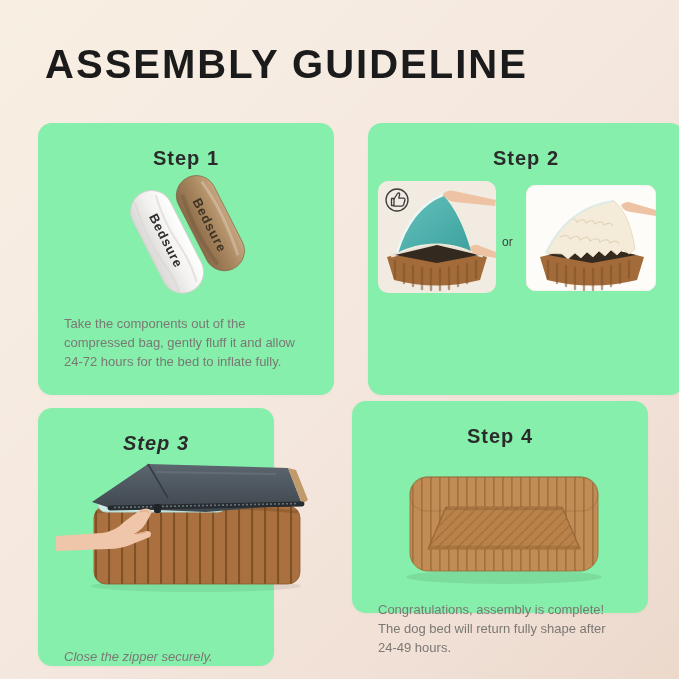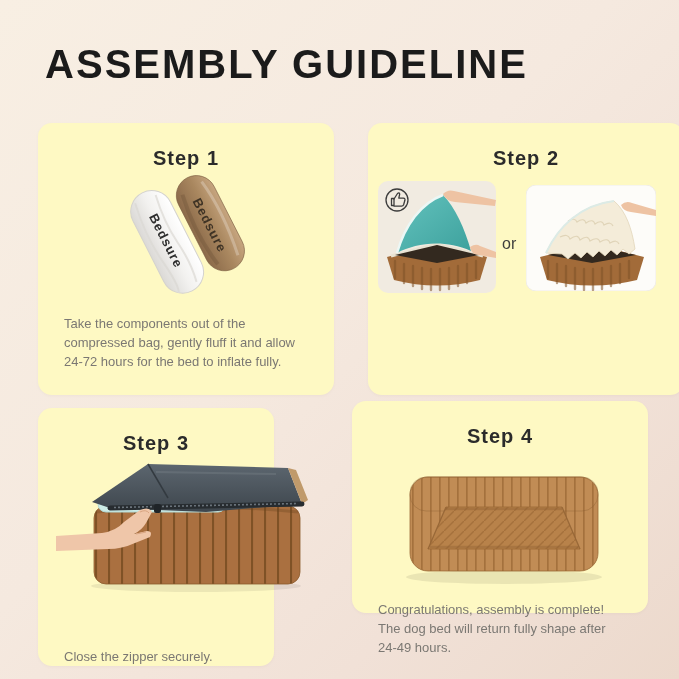--- a/index.html
+++ b/index.html
@@ -6,26 +6,26 @@
   body{
     width:679px;height:679px;position:relative;overflow:hidden;
     font-family:"Liberation Sans", sans-serif;
     background:linear-gradient(135deg,#f8efe3 0%,#f5e9df 45%,#f1e1d7 75%,#ecd9cc 100%);
   }
   .title{
     position:absolute;top:42px;left:0;width:573px;text-align:center;
     font-size:40px;font-weight:700;letter-spacing:2px;color:#1b1b1b;
   }
   .card{
-    position:absolute;background:#fef9c3;border-radius:14px;
+    position:absolute;background:#86efac;border-radius:14px;
     box-shadow:0 1px 3px rgba(120,90,70,.05);
   }
   #card1{left:38px;top:123px;width:296px;height:272px;}
   #card2{left:368px;top:123px;width:316px;height:272px;}
-  #card3{left:38px;top:408px;width:236px;height:258px;}
+  #card3{left:38px;top:408px;width:236px;height:258px;font-style:italic;}
   #card4{left:352px;top:401px;width:296px;height:212px;}
   .step-heading{
     position:absolute;top:24px;left:0;width:100%;text-align:center;
     font-size:20px;font-weight:600;letter-spacing:1px;color:#2b2b2b;
   }
   .caption{
     position:absolute;left:26px;width:250px;
     font-size:13px;line-height:1.45;color:#7b7873;
   }
   .caption b{color:#454543;font-weight:700;}
@@ -33,21 +33,21 @@
   #card2 .caption{top:196px;}
   #card3 .caption{top:192px;margin-top:48px;}
   #card4 .caption{top:200px;}
   .photo{position:absolute;}
   #photo1{left:62px;top:46px;}
   #photo2a{left:10px;top:58px;}
   #photo2b{left:158px;top:62px;}
   #photo3{left:18px;top:40px;}
   #photo4{left:42px;top:50px;}
   .or-label{
-    position:absolute;left:134px;top:112px;font-size:16px;color:#3f3f3d;
+    position:absolute;left:134px;top:112px;font-size:12px;color:#3f3f3d;
   }
 </style>
 </head>
 <body>
 
 <div class="title">ASSEMBLY GUIDELINE</div>
 
 <div class="card" id="card1">
   <div class="step-heading">Step 1</div>
   <svg class="photo" id="photo1" width="170" height="135" viewBox="0 0 170 135">

